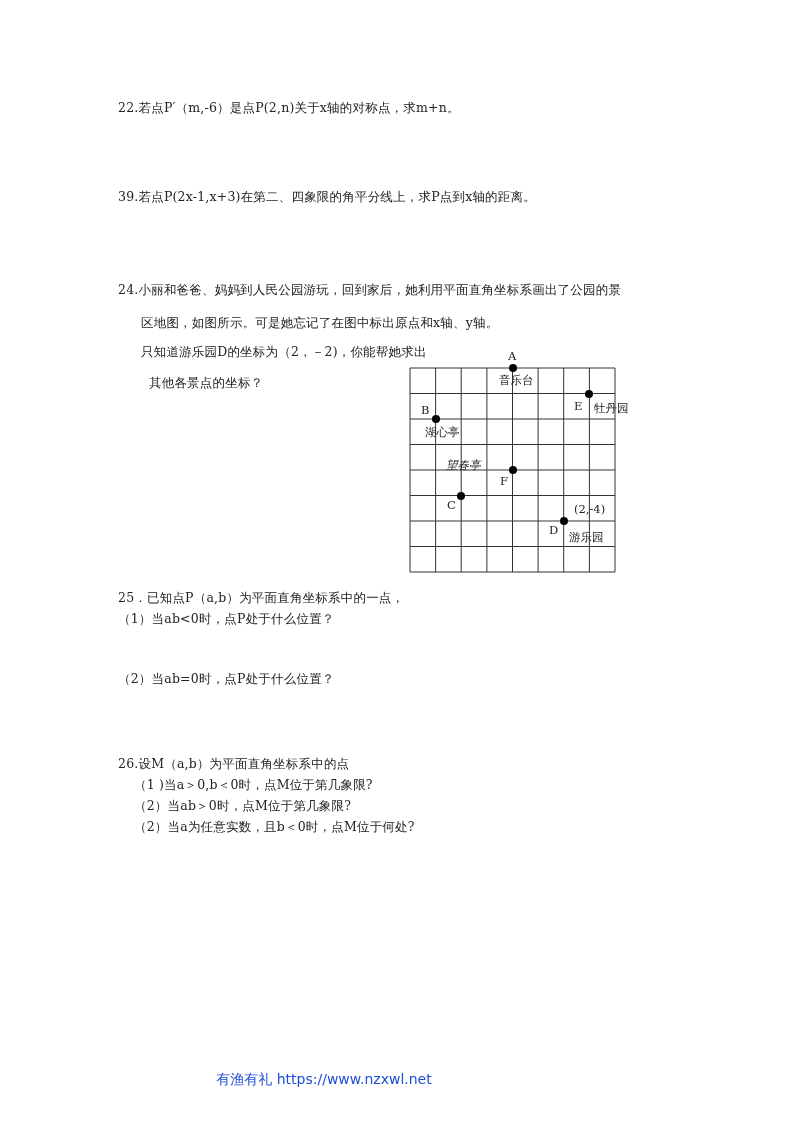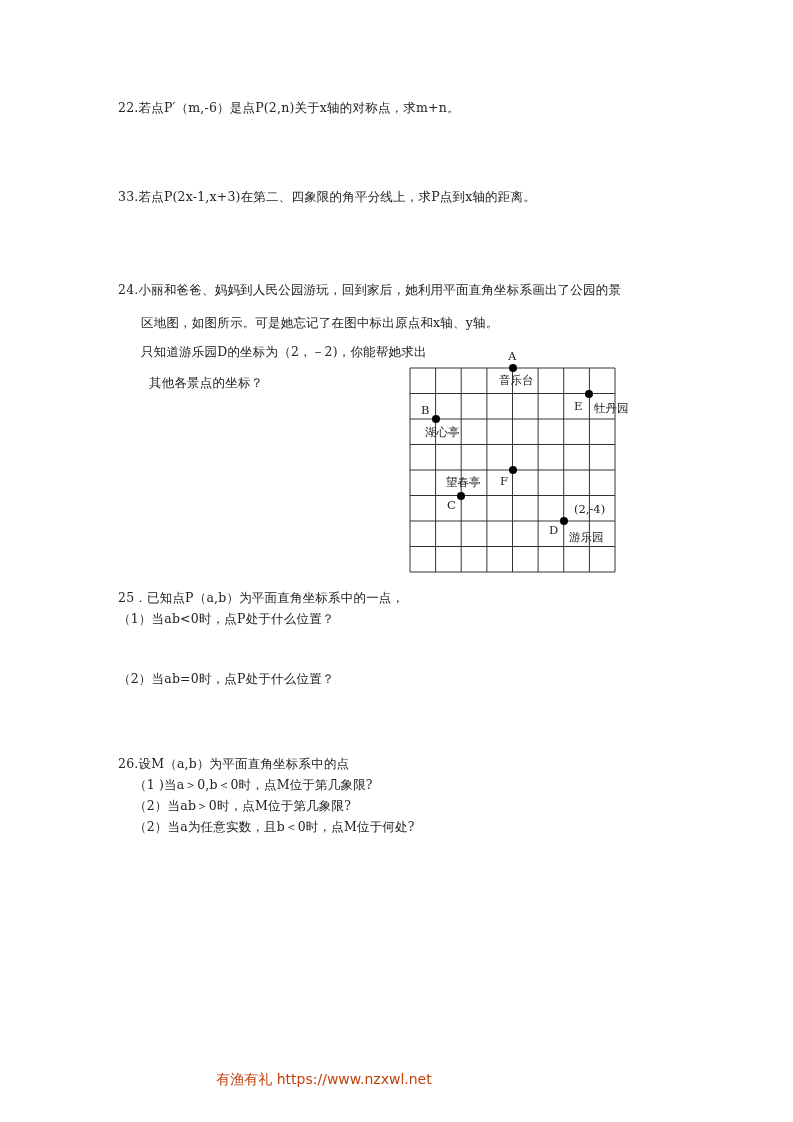--- a/index.html
+++ b/index.html
@@ -5,28 +5,28 @@
   html, body { margin: 0; padding: 0; background: #ffffff; }
   body { width: 793px; height: 1122px; position: relative; overflow: hidden;
          font-family: "DejaVu Serif", "Liberation Serif", serif; color: #222; }
   .line { position: absolute; font-size: 12.5px; white-space: nowrap; letter-spacing: 0.2px; }
   .grid { position: absolute; left: 410px; top: 368px; width: 205px; height: 204px; }
   .grid svg { position: absolute; left: 0; top: 0; overflow: visible; }
   .lbl { position: absolute; font-size: 11.5px; white-space: nowrap; color: #222; }
   .cjk { font-family: "DejaVu Sans", "Liberation Sans", sans-serif; font-size: 11.5px; }
   .dot { position: absolute; width: 8px; height: 8px; border-radius: 50%; background: #000; }
   .footer { position: absolute; left: 0; width: 648px; top: 1071px; text-align: center;
-            font-family: "DejaVu Sans", "Liberation Sans", sans-serif; font-size: 14px; color: #c2410c; }
+            font-family: "DejaVu Sans", "Liberation Sans", sans-serif; font-size: 14px; color: #1d4ed8; }
 </style>
 </head>
 <body>
 
 <div class="line" style="left:118px; top:100px;">22.若点P′（m,-6）是点P(2,n)关于x轴的对称点，求m+n。</div>
 
-<div class="line" style="left:118px; top:189px;">33.若点P(2x-1,x+3)在第二、四象限的角平分线上，求P点到x轴的距离。</div>
+<div class="line" style="left:118px; top:189px;">39.若点P(2x-1,x+3)在第二、四象限的角平分线上，求P点到x轴的距离。</div>
 
 <div class="line" style="left:118px; top:282px;">24.小丽和爸爸、妈妈到人民公园游玩，回到家后，她利用平面直角坐标系画出了公园的景</div>
 <div class="line" style="left:141px; top:315px;">区地图，如图所示。可是她忘记了在图中标出原点和x轴、y轴。</div>
 <div class="line" style="left:141px; top:344px;">只知道游乐园D的坐标为（2，－2)，你能帮她求出</div>
 <div class="line" style="left:141px; top:375px;margin-left:8px;">其他各景点的坐标？</div>
 
 <div class="grid">
   <svg width="205" height="204" viewBox="0 0 205 204">
     <g stroke="#333" stroke-width="1">
       <line x1="0" y1="0" x2="205" y2="0"></line>
@@ -60,21 +60,21 @@
 
   <div class="dot" style="left:21.6px; top:47px;"></div>
   <div class="lbl" style="left:11px; top:35px;">B</div>
   <div class="lbl cjk" style="left:15px; top:57px;text-align:center;">湖心亭</div>
 
   <div class="dot" style="left:98.5px; top:98px;"></div>
   <div class="lbl" style="left:90px; top:106px;">F</div>
 
   <div class="dot" style="left:47.2px; top:123.5px;"></div>
   <div class="lbl" style="left:37px; top:130px;">C</div>
-  <div class="lbl cjk" style="left:36px; top:107px;">望春亭</div>
+  <div class="lbl cjk" style="left:36px; top:90px;font-style:italic;">望春亭</div>
 
   <div class="dot" style="left:149.7px; top:149px;"></div>
   <div class="lbl" style="left:139px; top:155px;">D</div>
   <div class="lbl" style="left:164px; top:134px;">(2,-4)</div>
   <div class="lbl cjk" style="left:159px; top:162px;">游乐园</div>
 </div>
 
 <div class="line" style="left:118px; top:590px;">25．已知点P（a,b）为平面直角坐标系中的一点，</div>
 <div class="line" style="left:118px; top:611px;">（1）当ab&lt;0时，点P处于什么位置？</div>
 <div class="line" style="left:118px; top:671px;">（2）当ab=0时，点P处于什么位置？</div>

